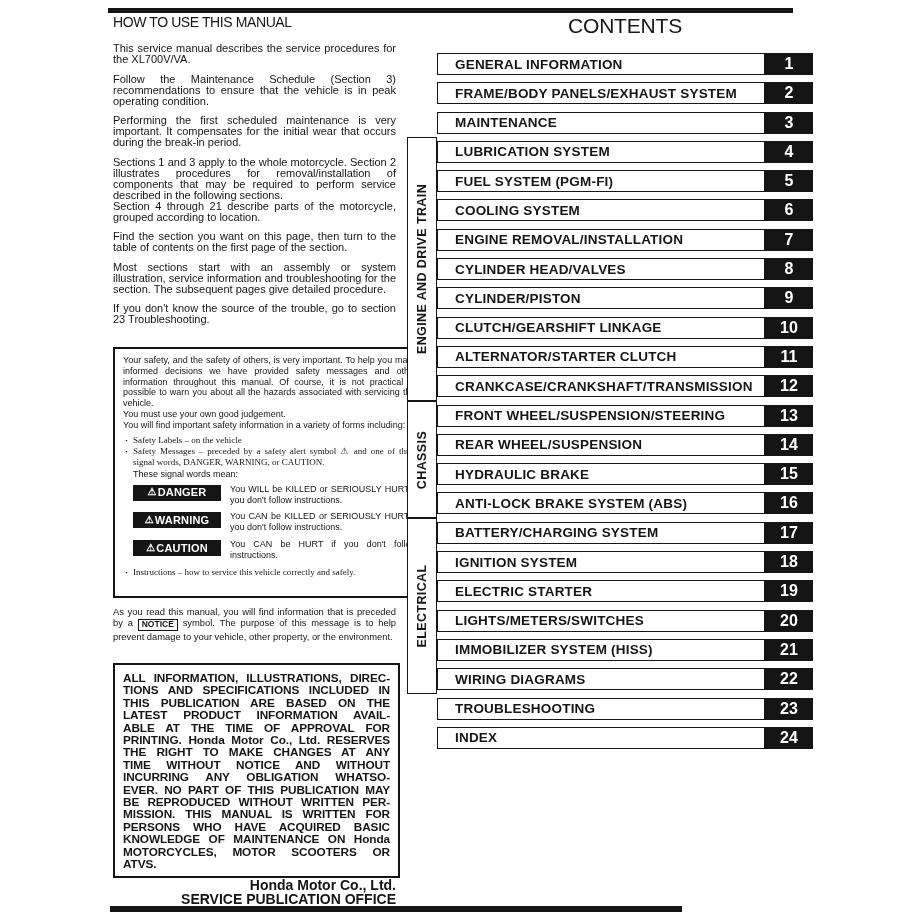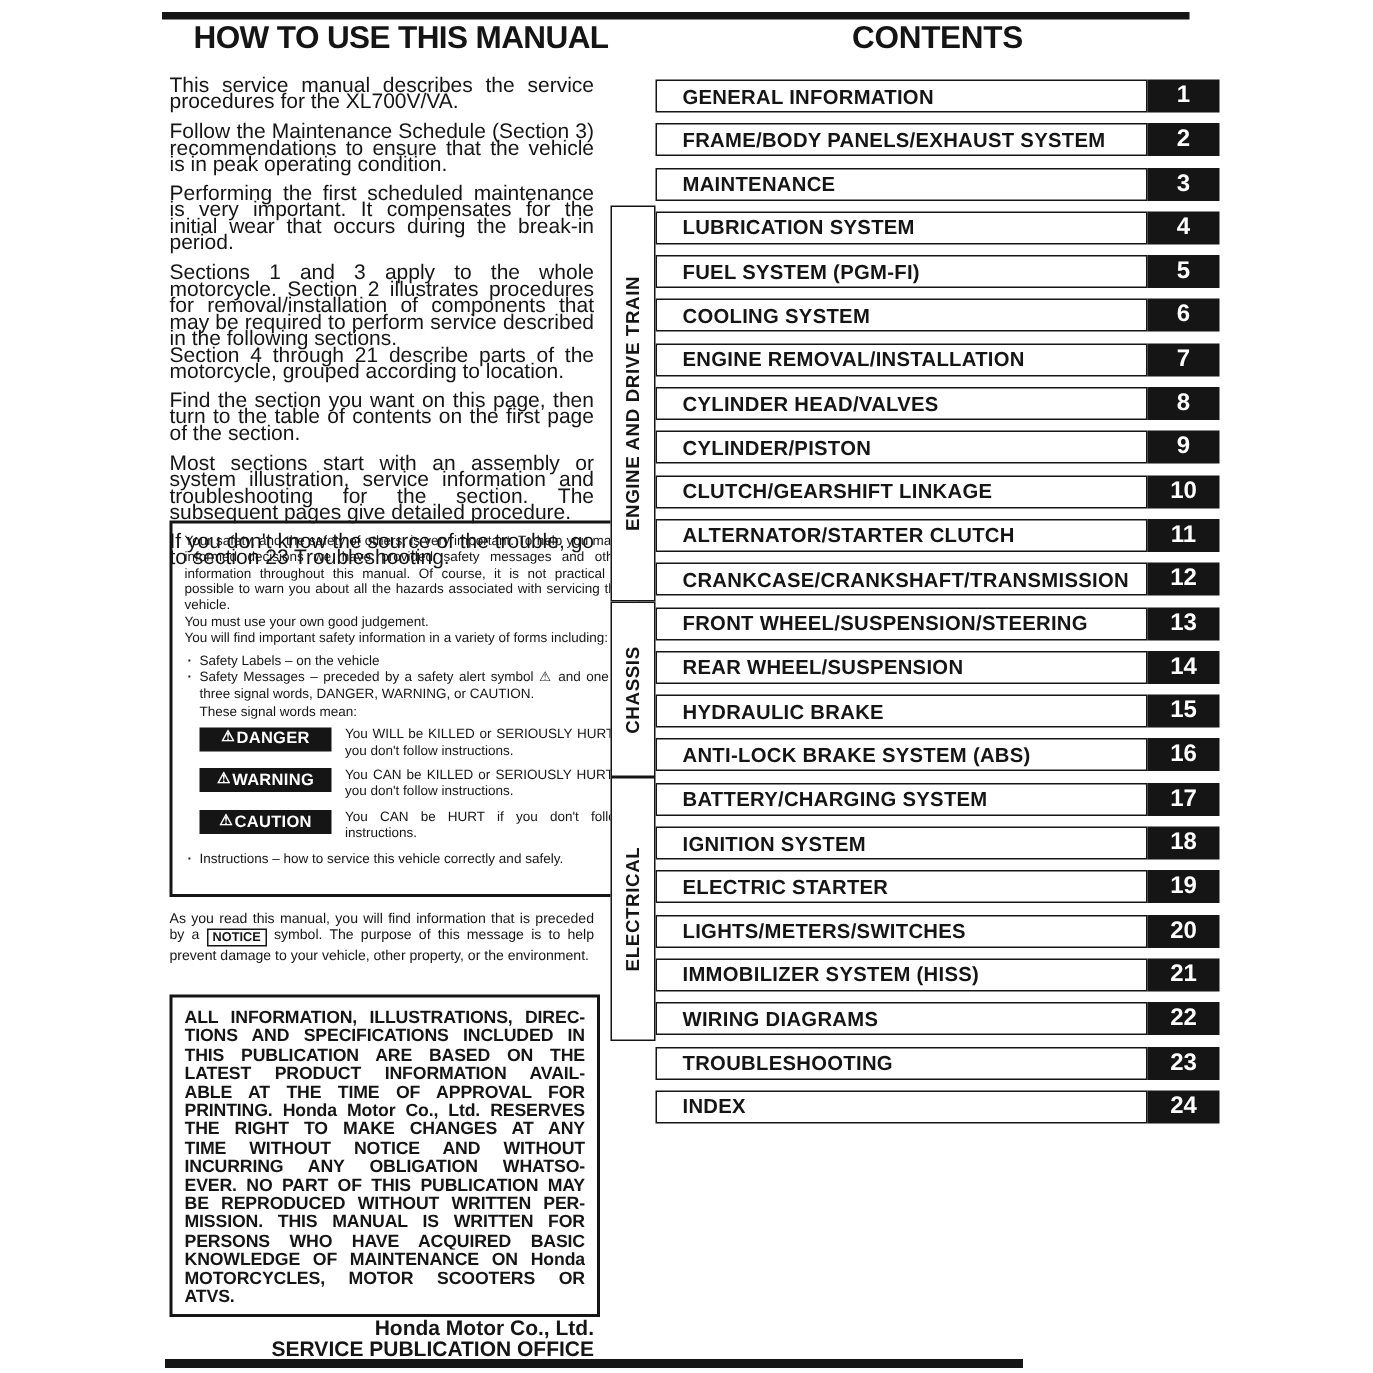--- a/index.html
+++ b/index.html
@@ -5,30 +5,30 @@
   html,body{margin:0;padding:0;background:#fff;}
   #page{position:relative;width:915px;height:915px;background:#fff;overflow:hidden;
         font-family:"Liberation Sans",sans-serif;color:#151515;}
 
   .rule{position:absolute;background:#151515;}
   #top-rule{left:108px;top:8px;width:685px;height:5px;}
   #bottom-rule{left:110px;top:906px;width:572px;height:6px;}
 
   
   #left-col{position:absolute;left:113px;top:14px;width:283px;}
-  #page-title{margin:0 16px 13px;font-size:21px;font-weight:bold;letter-spacing:-0.4px;white-space:nowrap;}
-  .para{margin:0 0 8.5px;font-size:14px;line-height:11px;text-align:justify;}
+  #page-title{margin:0 0 13px;font-size:14px;font-weight:normal;letter-spacing:-0.4px;white-space:nowrap;}
+  .para{margin:0 0 8.5px;font-size:11px;line-height:11px;text-align:justify;}
   .para.tight{margin-bottom:0;}
 
   #safety-box{position:absolute;left:113px;top:347px;width:314px;height:251px;
       border:2px solid #151515;box-sizing:border-box;padding:6px 8px;
       font-size:9px;line-height:10.8px;}
   #safety-box .jp{text-align:justify;margin:0;}
   .bullets{margin-top:4px;}
-  .bullet{position:relative;padding-left:10px;text-align:justify;margin-top:1px;}
+  .bullet{position:relative;padding-left:10px;text-align:justify;margin-top:1px;font-family:Liberation Serif, serif;}
   .bullet::before{content:"\00B7";position:absolute;left:2px;font-weight:bold;}
   .signal-intro{padding-left:10px;margin-top:1px;}
   .alert-inline{font-size:9px;}
   .signal-table{margin:4px 0 2px 10px;}
   .signal-row{display:flex;align-items:flex-start;margin-bottom:6px;}
   .signal-badge{flex:0 0 88px;height:16px;background:#151515;color:#fff;display:flex;
       align-items:center;justify-content:center;font-weight:bold;font-size:11px;
       letter-spacing:0.2px;margin-right:9px;margin-top:1px;}
   .signal-badge .alert-glyph{font-size:10px;margin-right:1px;}
   .signal-text{flex:1;text-align:justify;}
@@ -42,21 +42,21 @@
       border:2px solid #151515;box-sizing:border-box;padding:7px 8px;}
   .legal-line{font-size:11.8px;line-height:12.4px;font-weight:bold;white-space:nowrap;
       overflow:hidden;text-align:justify;text-align-last:justify;letter-spacing:-0.1px;}
   .legal-line.last{text-align-last:left;}
 
   #footer{position:absolute;left:113px;top:879px;width:283px;text-align:right;
       font-weight:bold;font-size:14px;line-height:13.5px;}
 
   
   #contents-title{position:absolute;left:437px;top:14px;width:376px;margin:0;
-      text-align:center;font-size:21px;font-weight:bold;letter-spacing:-0.2px;}
+      text-align:center;font-size:21px;font-weight:normal;letter-spacing:-0.2px;}
   #contents-grid{position:absolute;left:407px;top:53px;display:grid;
       grid-template-columns:30px 376px;grid-auto-rows:22px;row-gap:7.3px;column-gap:0;}
   .toc-row{display:flex;}
   .toc-label{flex:1;border:1.5px solid #151515;box-sizing:border-box;background:#fff;
       display:flex;align-items:center;padding-left:17px;font-weight:bold;font-size:13.5px;
       letter-spacing:0.2px;white-space:nowrap;}
   .toc-num{width:48px;background:#151515;color:#fff;display:flex;align-items:center;
       justify-content:center;font-weight:bold;font-size:16px;}
   .toc-group{grid-column:1;position:relative;border:1.5px solid #151515;
       box-sizing:border-box;background:#fff;margin:-4px 0;}

